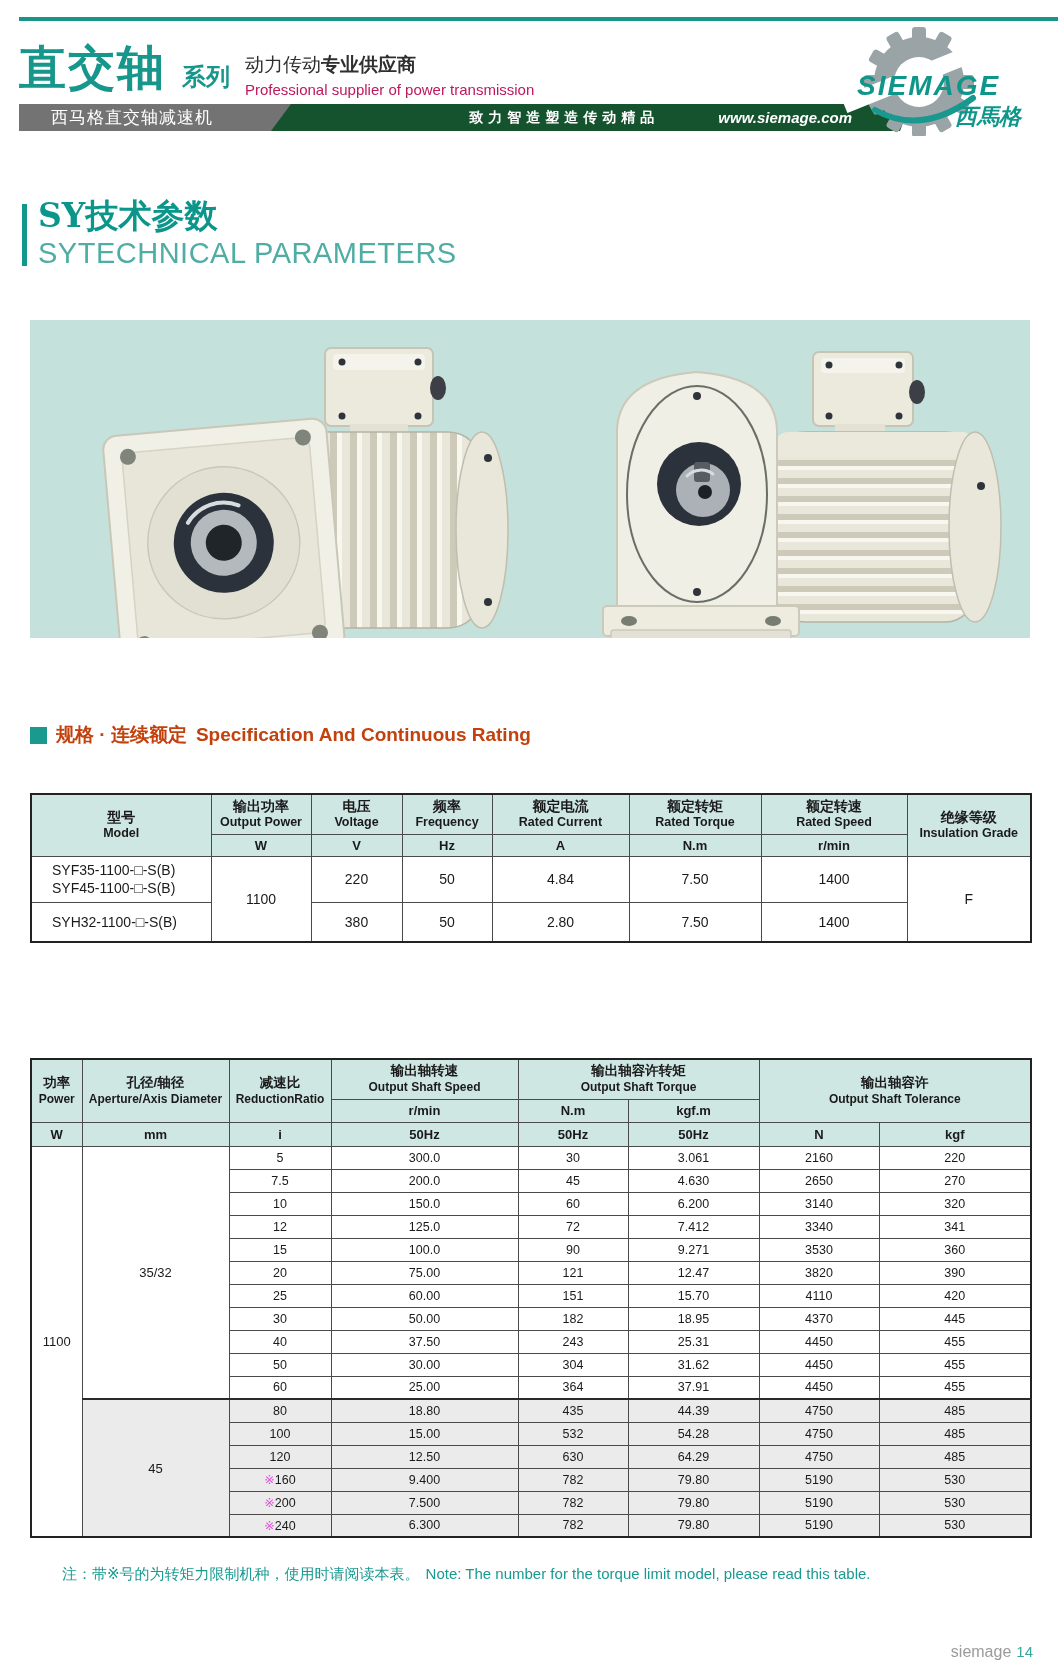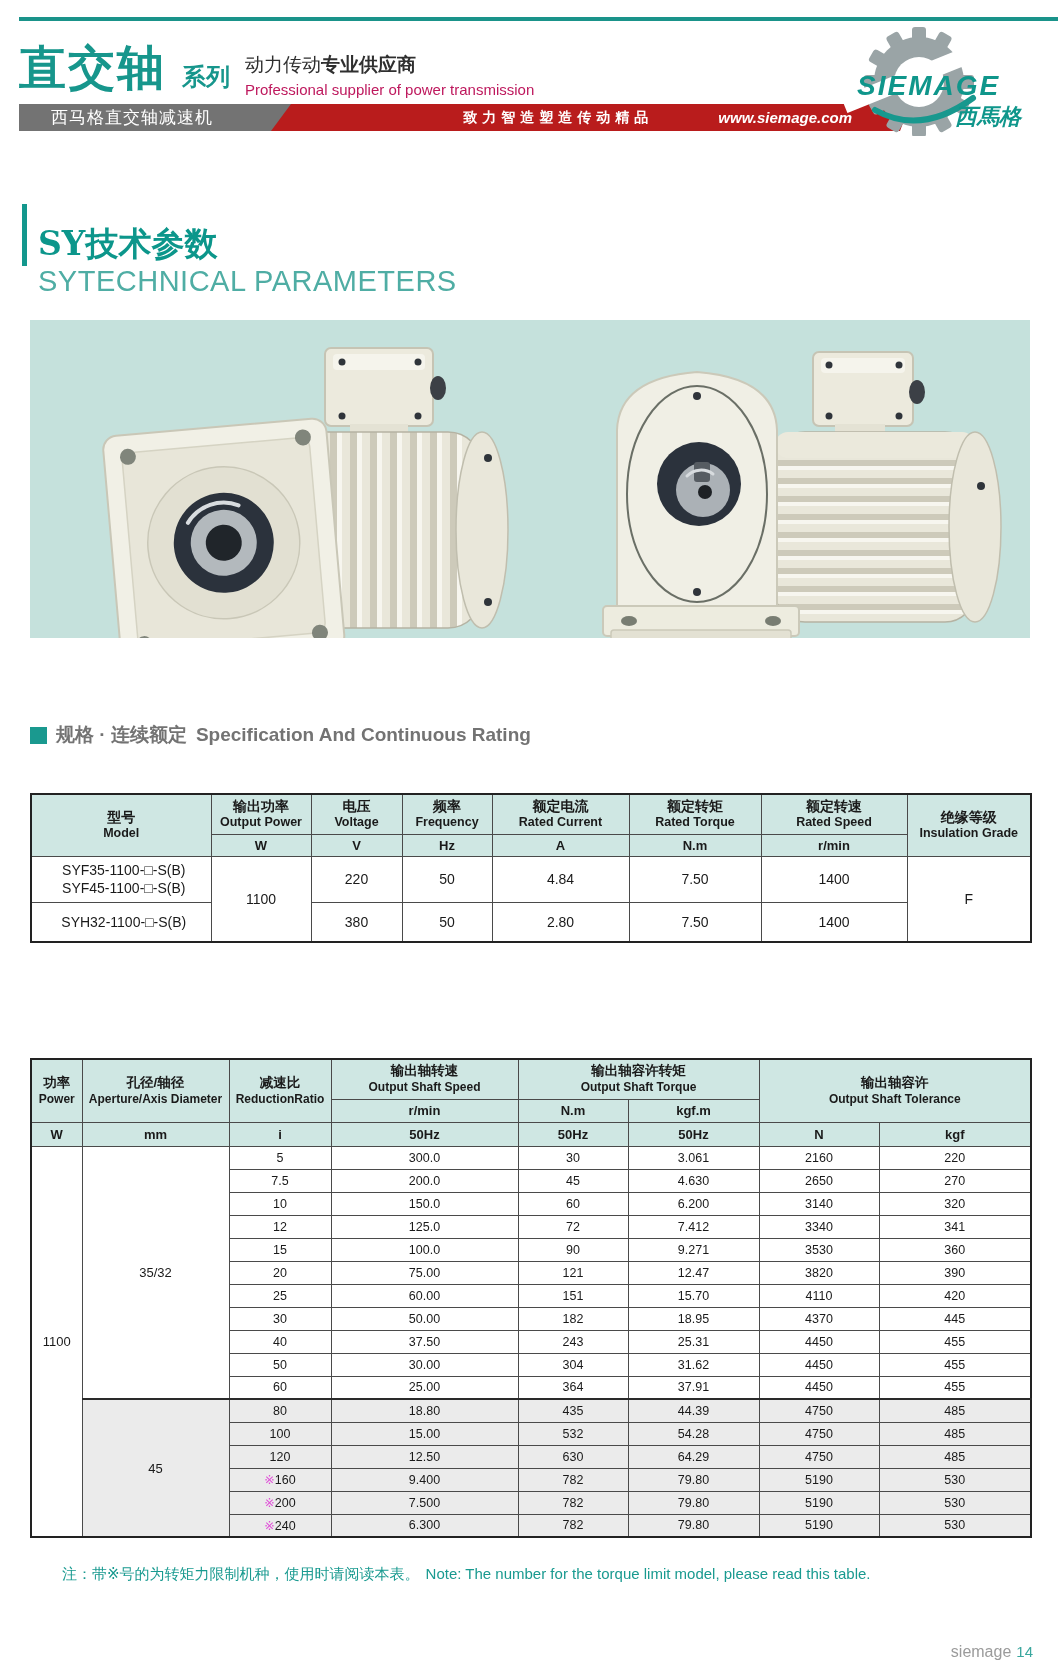--- a/index.html
+++ b/index.html
@@ -11,66 +11,66 @@
   .top-rule { position:absolute; left:19px; right:0; top:17px; height:4px; background:#1a938a; }
   .series { position:absolute; left:19px; top:44px; display:flex; align-items:flex-end; gap:16px; color:#17968c; }
   .series-big { font-size:47px; font-weight:bold; line-height:1; letter-spacing:2px; }
   .series-small { font-size:24px; font-weight:bold; line-height:1.15; }
   .tagline { position:absolute; left:245px; top:52px; color:#333; }
   .tagline-cn { font-size:19px; color:#2f2f2f; }
   .tagline-cn b { font-weight:bold; }
   .tagline-en { font-size:15px; margin-top:3px; color:#be185d; }
 
   .banner { position:absolute; left:19px; top:104px; width:891px; height:27px; }
-  .banner-light { position:absolute; left:230px; right:0; top:0; bottom:0; background:#b91c1c;
+  .banner-light { position:absolute; left:230px; right:0; top:0; bottom:0; background:#14532d;
                   clip-path:polygon(0 0,100% 0,calc(100% - 10px) 100%,0 100%);
                   display:flex; align-items:center; justify-content:flex-end;
-                  padding-right:58px; gap:26px; color:#fff; }
+                  padding-right:58px; gap:20px; color:#fff; }
   .banner-slogan { font-size:14px; letter-spacing:5px; font-weight:bold; white-space:nowrap; }
   .banner-url { font-size:15px; font-weight:bold; font-style:italic; white-space:nowrap;margin-left:39px; }
   .banner-dark { position:absolute; left:0; top:0; bottom:0; width:272px; background:#737373;
                  clip-path:polygon(0 0,100% 0,calc(100% - 20px) 100%,0 100%);
                  color:#fff; font-size:17px; line-height:27px; padding-left:32px; letter-spacing:1px; }
 
   .logo { position:absolute; left:835px; top:22px; width:218px; height:114px; }
   .logo svg { position:absolute; inset:0; }
   .logo-word { position:absolute; left:22px; top:48px; font-size:28px; font-weight:bold; font-style:italic;
                color:#0f968b; letter-spacing:2px; }
   .logo-cn { position:absolute; left:120px; top:80px; font-size:22px; font-weight:bold; font-style:italic;
              color:#0f968b; font-family:"Liberation Serif","DejaVu Serif",serif; }
 
   
   .sec-title { position:absolute; left:22px; top:198px; padding-left:16px; }
   .sec-bar { position:absolute; left:0; top:6px; width:5px; height:62px; background:#13978d; }
   .sec-cn { font-size:33px; font-weight:bold; color:#0c968b; line-height:1.1;
-            font-family:"DejaVu Serif","Liberation Serif",serif;margin-top:28px; }
+            font-family:"DejaVu Serif","Liberation Serif",serif; }
   .sec-en { font-size:29px; color:#4fada4; margin-top:3px; letter-spacing:0.5px; }
 
   
   .photo-panel { position:absolute; left:30px; top:320px; width:1000px; height:318px; background:#c5e1dc; }
   .photo-panel svg { position:absolute; inset:0; }
 
   
   .spec-heading { position:absolute; left:30px; top:722px; display:flex; align-items:center; gap:9px;
-                  font-size:19px; font-weight:bold; color:#737373; }
+                  font-size:19px; font-weight:bold; color:#c2410c; }
   .bullet { width:17px; height:17px; background:#1a998f; flex:0 0 auto; }
 
   
   table { border-collapse:collapse; table-layout:fixed; text-align:center; }
   th, td { border:1px solid #4a4a4a; padding:0; font-weight:normal; }
   thead th { background:#cfe7e3; }
   .cn { font-size:14px; font-weight:bold; line-height:1.25; }
   .en { font-size:12.5px; font-weight:bold; line-height:1.25; }
 
   .spec-table { position:absolute; left:30px; top:793px; width:1000px; border:2px solid #222; }
   .spec-table tr.h1 th { height:40px; }
   .spec-table tr.h2 th { height:22px; font-size:13px; font-weight:bold; }
   .spec-table tr.r1 td { height:46px; font-size:14px; }
   .spec-table tr.r2 td { height:40px; font-size:14px; }
-  .spec-table td.model { text-align:center; padding-left:5px; font-size:15.5px; }
+  .spec-table td.model { text-align:left; padding-left:20px; font-size:15.5px; }
   .spec-table td.model div { line-height:1.3; }
 
   .params-table { position:absolute; left:30px; top:1058px; width:1000px; border:2px solid #222; }
   .params-table tr.h1 th { height:40px; }
   .params-table tr.h2 th { height:23px; font-size:13px; font-weight:bold; }
   .params-table tr.h3 th { height:24px; font-size:13px; font-weight:bold; }
   .params-table .cn { font-size:13.5px; }
   .params-table .en { font-size:12px; }
   .params-table tbody td { height:23px; font-size:12.5px; background:#fff; }
   .params-table tbody tr.shaded td { background:#ebebeb; }

